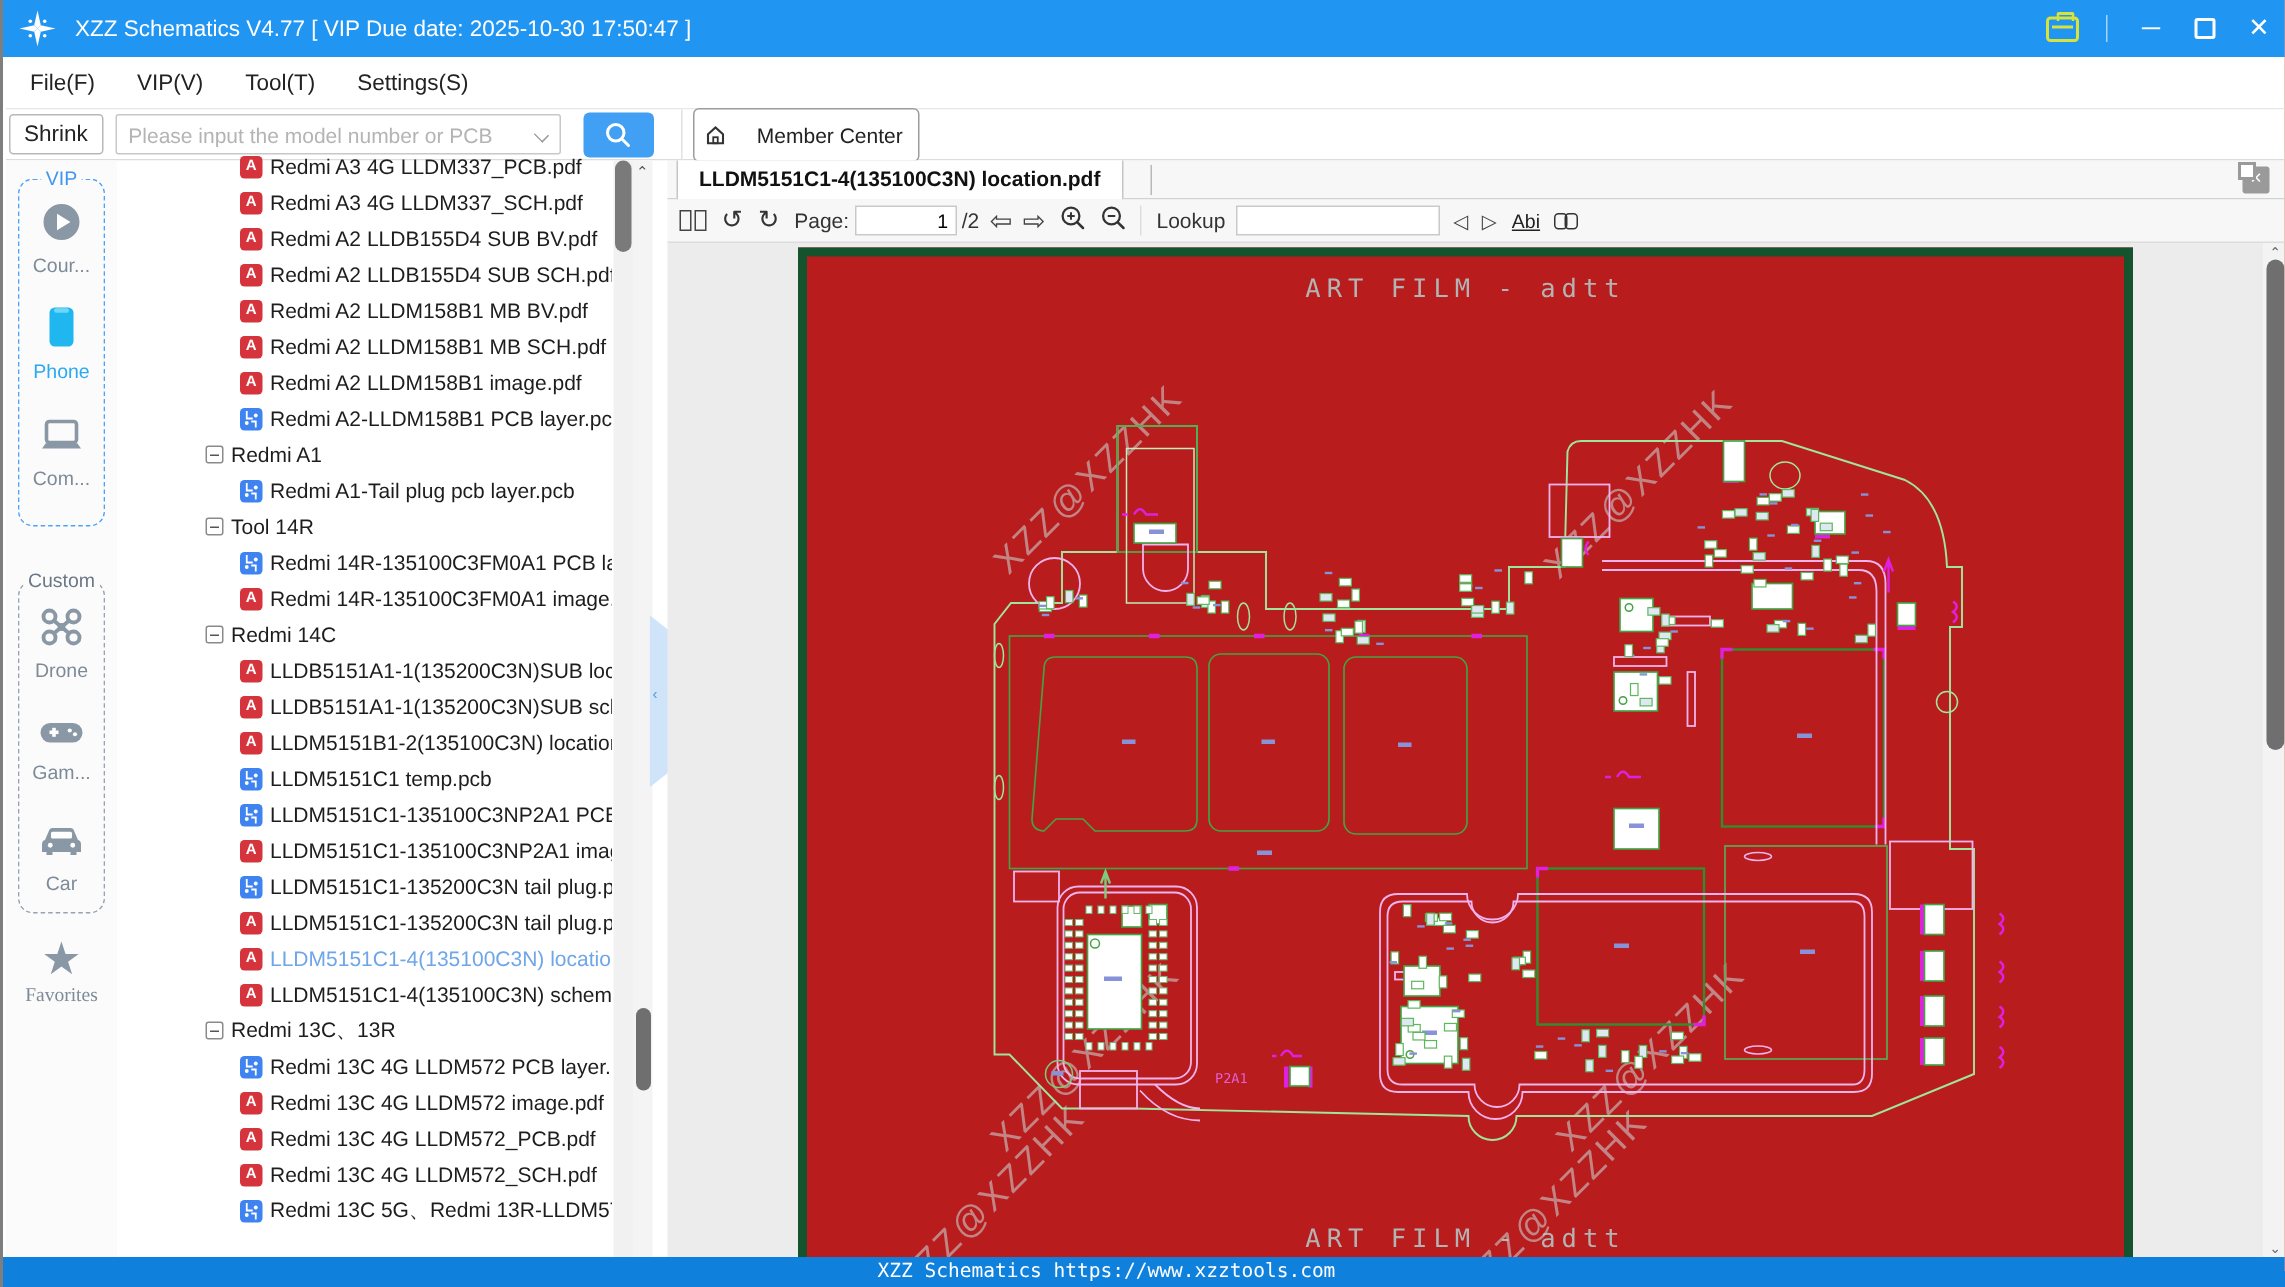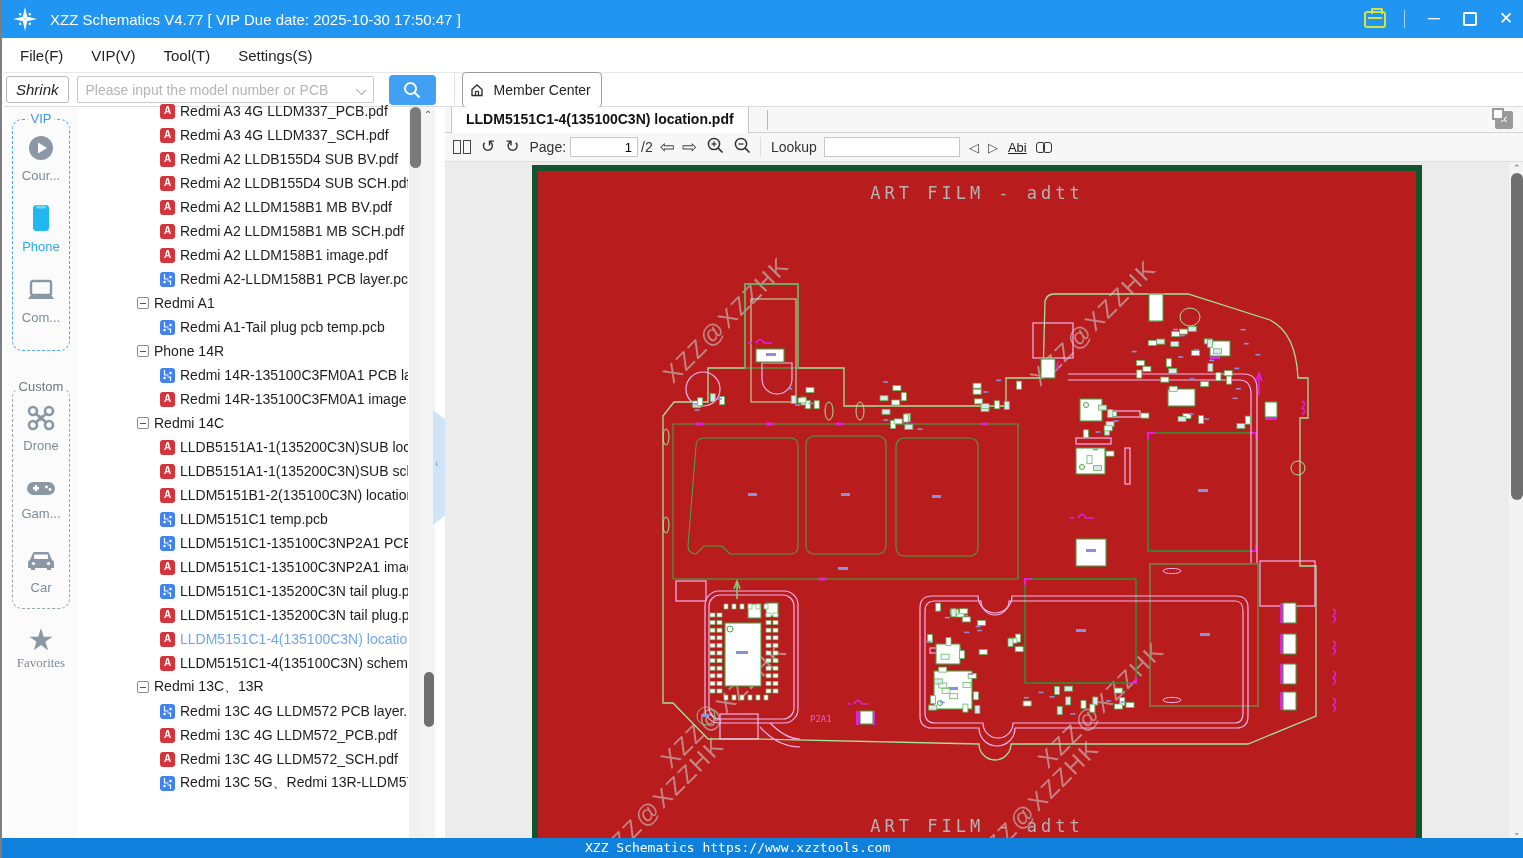--- a/index.html
+++ b/index.html
@@ -20,28 +20,28 @@
   .tc-btn { color:#fff; font-size:17px; width:22px; text-align:center; cursor:default; line-height:38px; }
   .tc-max { width:14px; height:14px; border:2px solid #fff; border-radius:2px; }
 
   
   .menubar { position:absolute; left:2px; top:38px; width:1521px; height:35px; background:#fff; border-bottom:1px solid #e7e7e7; display:flex; align-items:center; }
   .menu-item { font-size:15px; color:#222; padding:0 14px; height:35px; line-height:35px; }
   .menu-item:first-child { padding-left:16px; }
 
   
   .toolbar { position:absolute; left:2px; top:73px; width:1521px; height:34px; background:#fff; border-bottom:1px solid #dcdcdc; display:flex; align-items:center; }
-  .shrink-btn { margin-left:2px; height:27px; padding:0 9px; border:1px solid #b8b8b8; border-radius:3px; background:#fff; font-size:15px; color:#222; line-height:25px;font-style:italic; }
+  .shrink-btn { margin-left:2px; height:27px; padding:0 9px; border:1px solid #b8b8b8; border-radius:3px; background:#fff; font-size:15px; color:#222; line-height:25px; }
   .search-box { margin-left:8px; width:297px; height:27px; border:1px solid #c8c8c8; border-radius:2px; background:#fff; position:relative; display:flex; align-items:center; }
   .search-box input { border:none; outline:none; width:260px; margin-left:8px; font-size:14px; color:#444; font-family:"Liberation Sans",sans-serif; background:transparent; }
   .search-box input::placeholder { color:#b4b4b4; }
   .dd-caret { position:absolute; right:8px; top:9px; width:8px; height:8px; border-right:1.5px solid #999; border-bottom:1.5px solid #999; transform:rotate(45deg) scale(1,.8); }
   .search-btn { margin-left:15px; width:47px; height:30px; background:#41a0f4; border-radius:4px; display:flex; align-items:center; justify-content:center; }
   .tb-sep { width:1px; height:34px; background:#e2e2e2; margin-left:18px; }
-  .member-btn { margin-left:7px; height:36px; border:1px solid #9c9c9c; border-radius:4px; background:#fff; display:flex; align-items:center; padding:0 10px 0 7px; gap:10px; font-size:14px; color:#222; }
+  .member-btn { margin-left:7px; height:36px; border:1px solid #9c9c9c; border-radius:4px; background:#fff; display:flex; align-items:center; padding:0 10px 0 7px; gap:21px; font-size:14px; color:#222; }
 
   
   .left-panel { position:absolute; left:2px; top:107px; width:441px; height:731px; background:#fff; }
   .icon-rail { position:absolute; left:0; top:0; width:74px; height:731px; background:#fbfbfb; }
   .rail-box { position:absolute; left:8px; width:58px; border-radius:10px; }
   .rail-box.vip { top:12px; height:232px; border:1.5px dashed #4da3f7; }
   .rail-box.custom { top:280px; height:222px; border:1.5px dashed #98a3ae; }
   .rail-label { position:absolute; top:-9px; left:50%; transform:translateX(-50%); background:#fbfbfb; padding:0 3px; font-size:13px; white-space:nowrap; }
   .rail-label.vip-l { color:#3f96f0; }
   .rail-label.custom-l { color:#6b7885; }
@@ -309,25 +309,25 @@
               <g stroke="#fff" stroke-width="1.2" fill="none">
                 <path d="M3.5 1v5h4"></path>
                 <path d="M9.5 12V8h-3"></path>
               </g>
               <g fill="#fff">
                 <circle cx="3.5" cy="9" r="1.3"></circle>
                 <circle cx="9.5" cy="4" r="1.3"></circle>
               </g>
             </svg>
           </span>
-          <span class="tlabel">Redmi A1-Tail plug pcb temp.pcb</span>
+          <span class="tlabel">Redmi A1-Tail plug pcb layer.pcb</span>
         </div>
         <div class="trow">
           <span class="t-collapse"></span>
-          <span class="tlabel">Phone 14R</span>
+          <span class="tlabel">Tool 14R</span>
         </div>
         <div class="trow">
           <span class="ficon pcb">
             <svg width="13" height="13" viewBox="0 0 13 13">
               <g stroke="#fff" stroke-width="1.2" fill="none">
                 <path d="M3.5 1v5h4"></path>
                 <path d="M9.5 12V8h-3"></path>
               </g>
               <g fill="#fff">
                 <circle cx="3.5" cy="9" r="1.3"></circle>
@@ -429,20 +429,24 @@
                 <path d="M3.5 1v5h4"></path>
                 <path d="M9.5 12V8h-3"></path>
               </g>
               <g fill="#fff">
                 <circle cx="3.5" cy="9" r="1.3"></circle>
                 <circle cx="9.5" cy="4" r="1.3"></circle>
               </g>
             </svg>
           </span>
           <span class="tlabel">Redmi 13C 4G LLDM572 PCB layer.pcb</span>
+        </div>
+        <div class="trow">
+          <span class="ficon pdf"></span>
+          <span class="tlabel">Redmi 13C 4G LLDM572 image.pdf</span>
         </div>
         <div class="trow">
           <span class="ficon pdf"></span>
           <span class="tlabel">Redmi 13C 4G LLDM572_PCB.pdf</span>
         </div>
         <div class="trow">
           <span class="ficon pdf"></span>
           <span class="tlabel">Redmi 13C 4G LLDM572_SCH.pdf</span>
         </div>
         <div class="trow">

